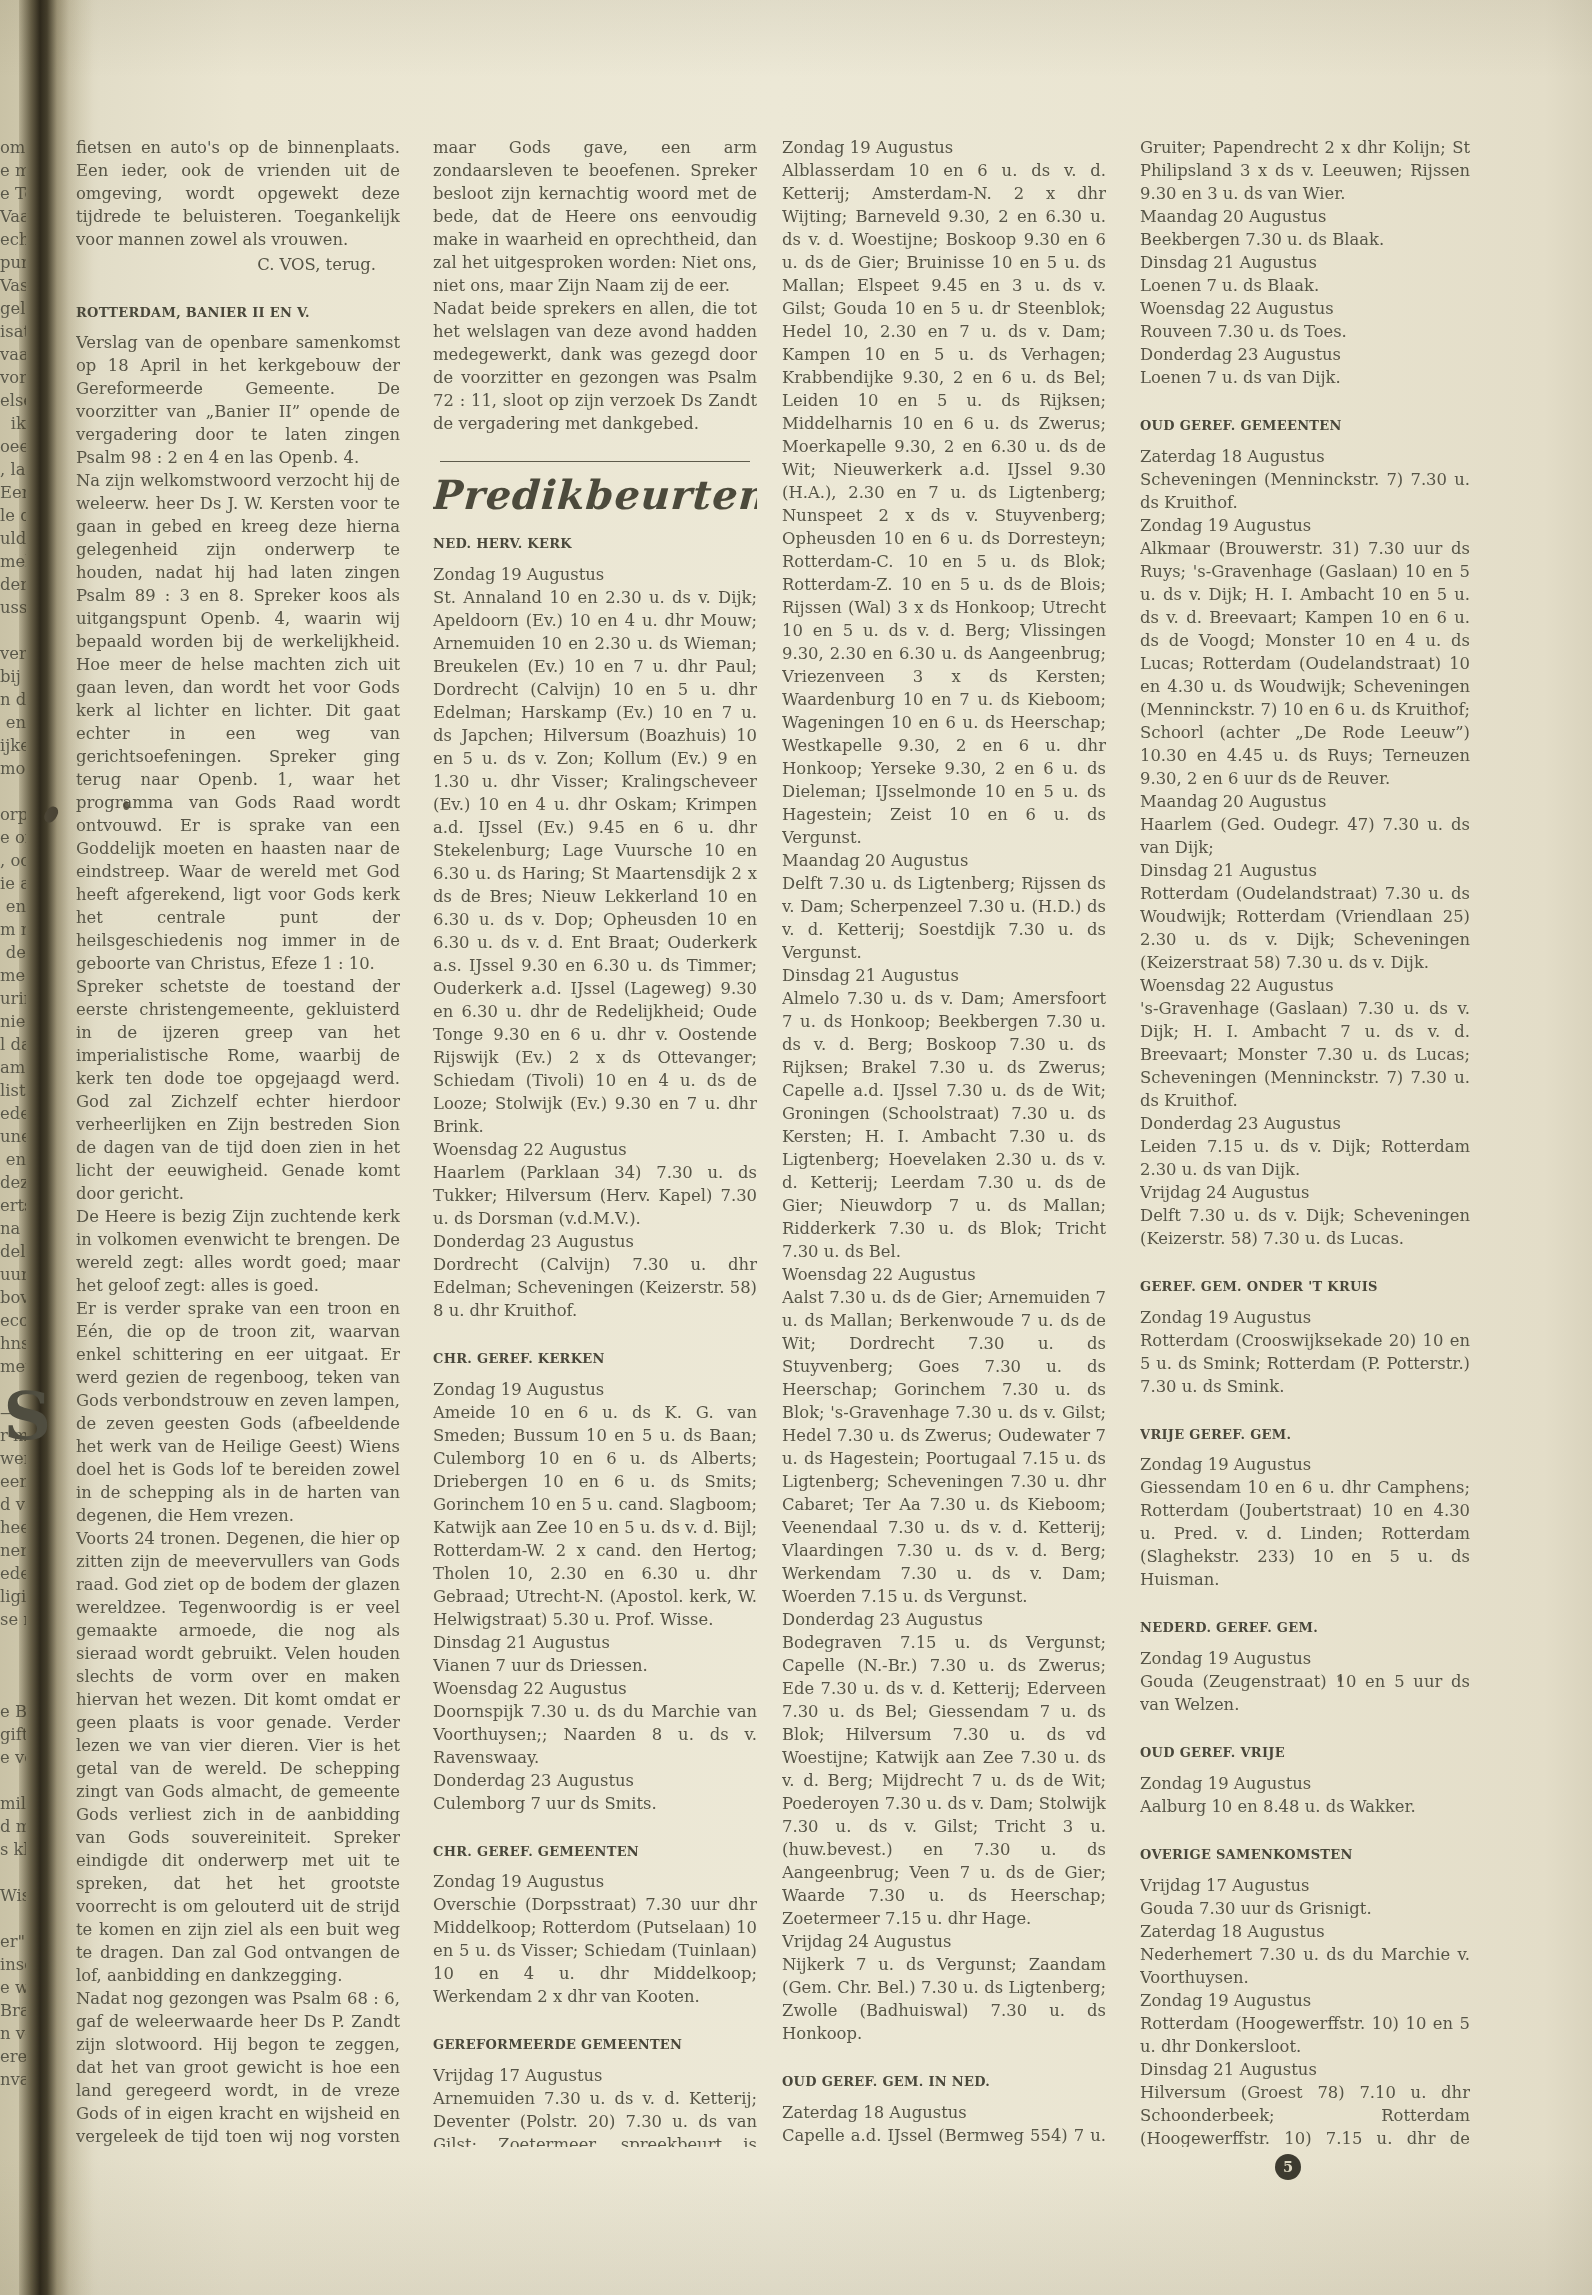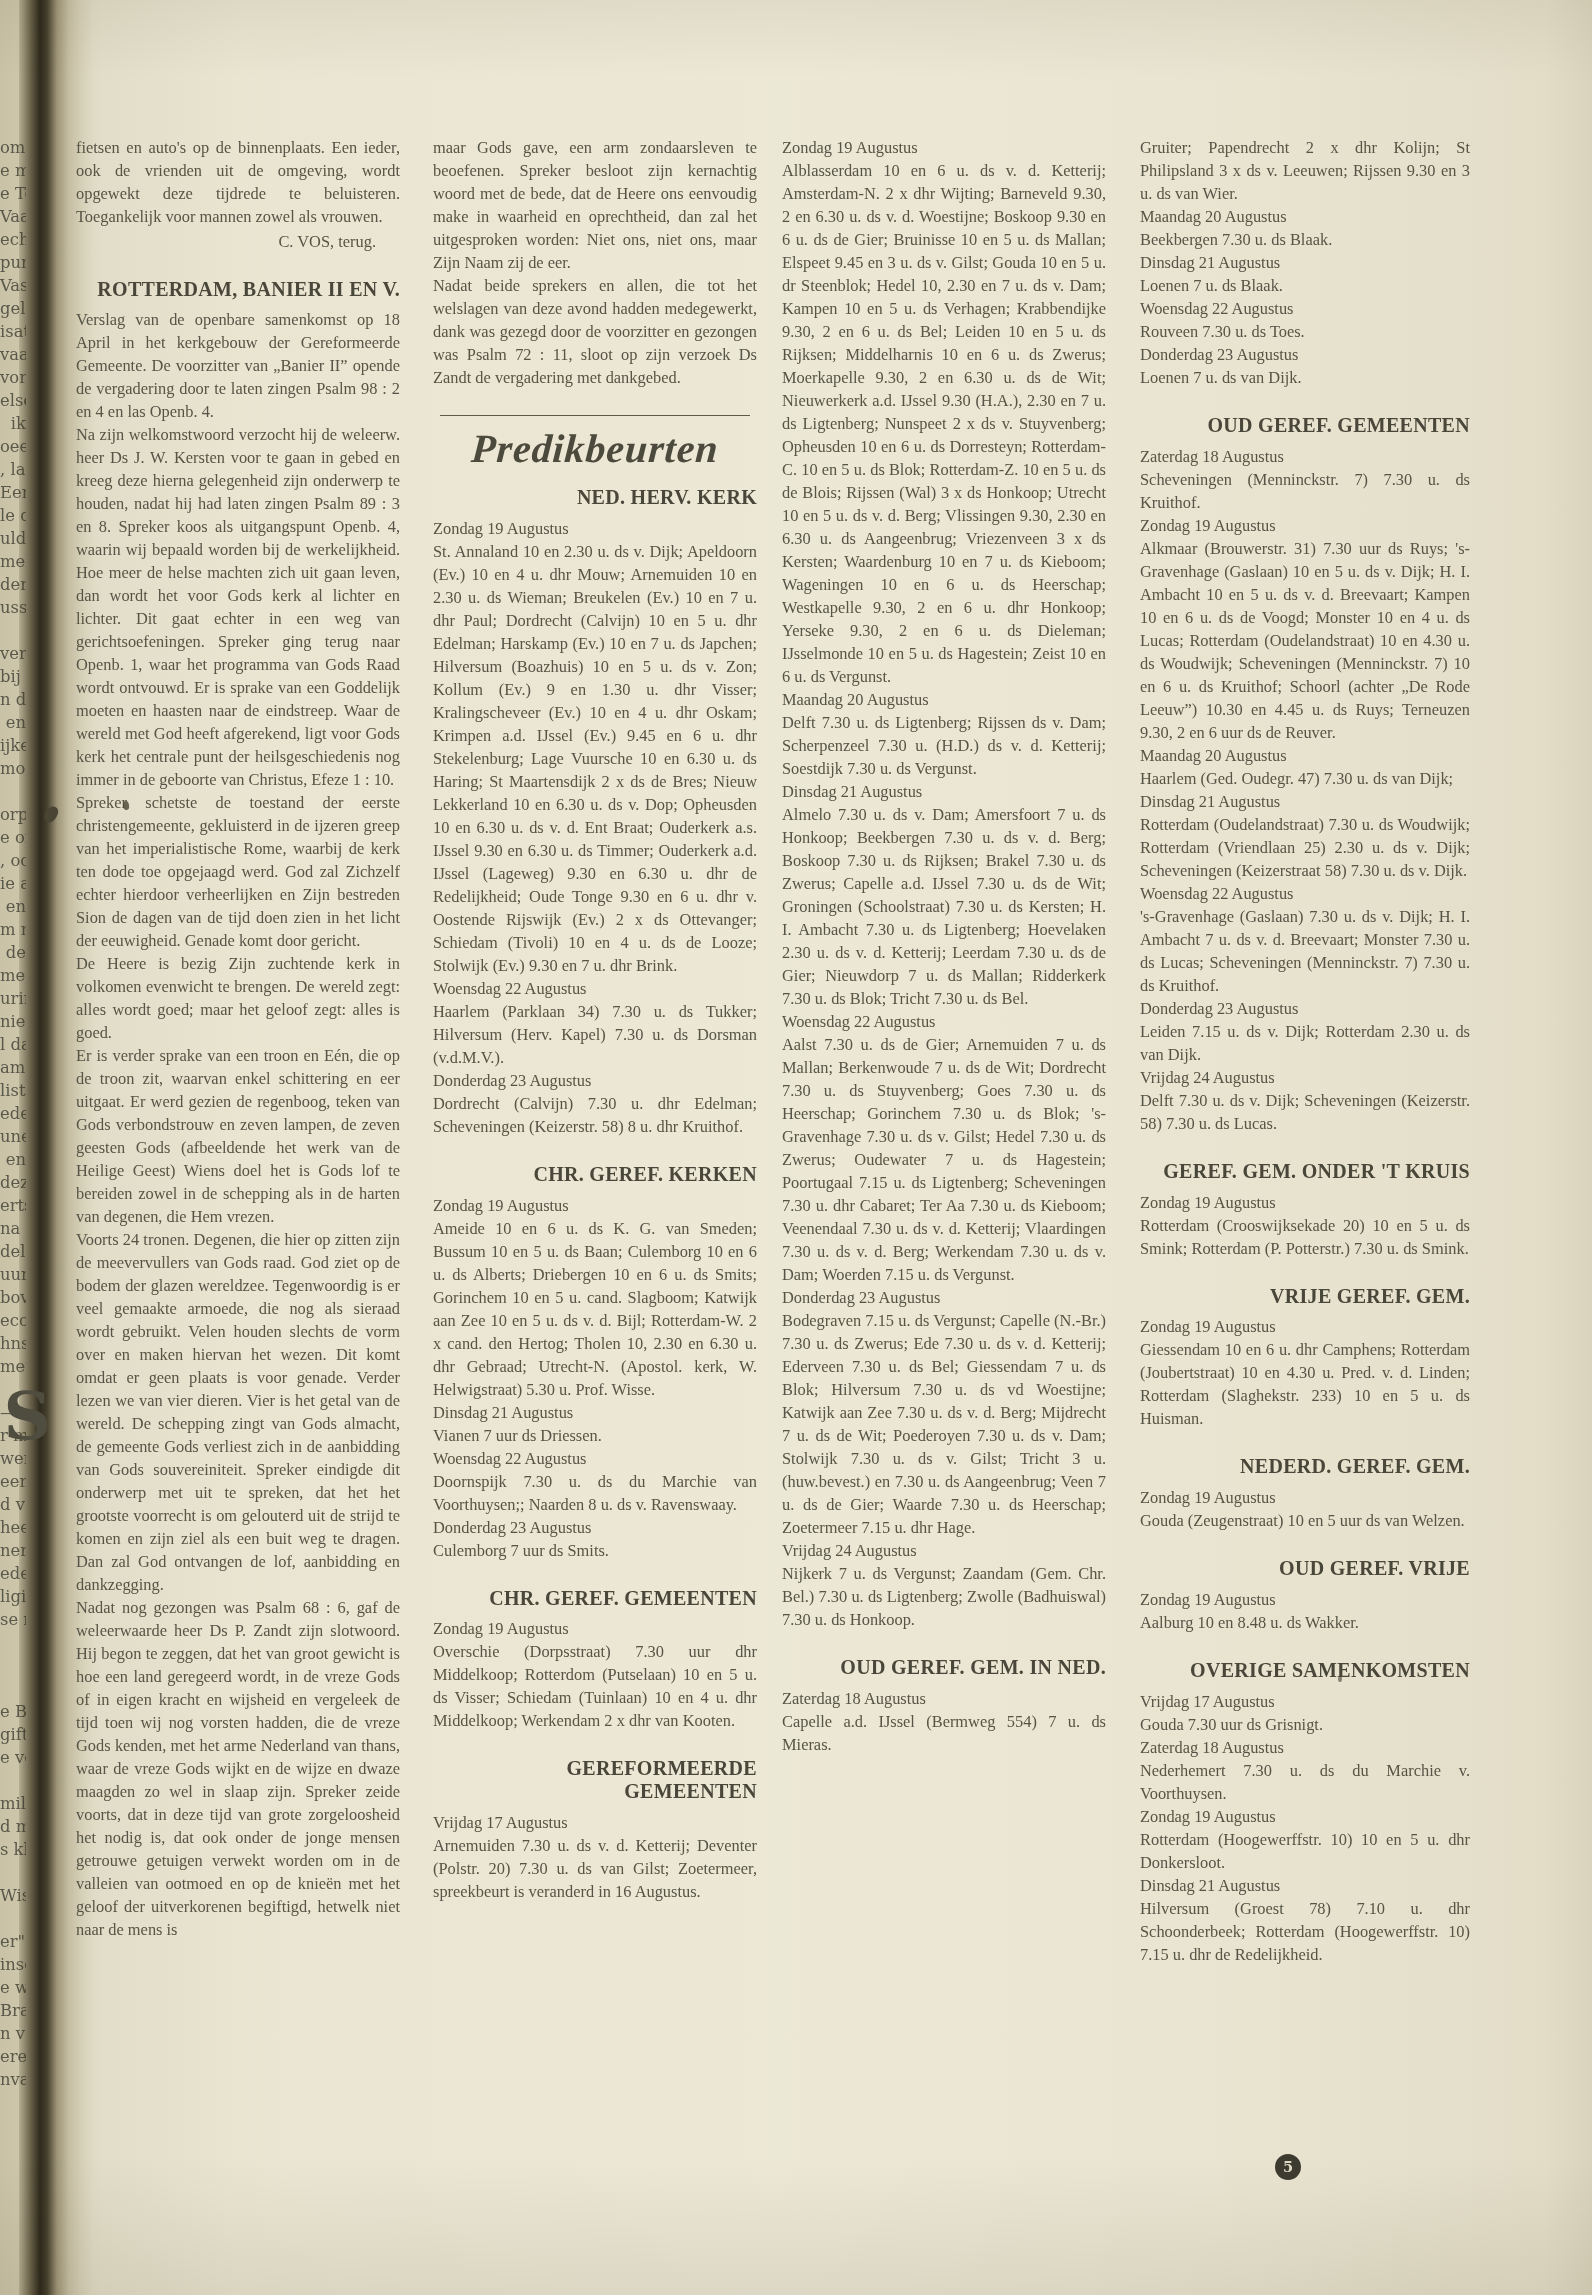--- a/index.html
+++ b/index.html
@@ -23,30 +23,30 @@
       rgba(150,140,105,.10) 62px,
       rgba(0,0,0,0) 74px);
   }
   .frag-strip{
     position:absolute;left:0;top:136px;width:26px;height:2002px;overflow:hidden;
     font-size:16.4px;line-height:23px;text-align:right;color:#5a584a;
   }
   .frag-line{white-space:nowrap;height:23px;}
   .col{
     position:absolute;top:136px;height:2011px;overflow:hidden;
-    font-size:16.4px;line-height:23px;font-family:Liberation Serif, serif;
+    font-size:16.4px;line-height:23px;
   }
   .col1{left:76px;width:324px;}
   .col2{left:433px;width:324px;}
   .col3{left:782px;width:324px;}
   .col4{left:1140px;width:330px;}
   .blk{margin:0;}
   .blk.p{text-align:justify;}
   .blk.sig{text-align:right;padding-right:24px;margin-top:1.7px;}
-  .blk.h{text-align:right;font-weight:bold;font-size:20px;letter-spacing:0.3px;color:#49473a;margin:25px 0 7.8px;}
+  .blk.h{text-align:left;font-weight:bold;font-size:13px;letter-spacing:0.3px;color:#49473a;margin:25px 0 7.8px;}
   .blk.date{}
   .blk.listing{text-align:justify;}
   .blk.rule{height:0;border-top:1.7px solid #5d5a4b;margin:26px 7px 0 7px;}
   .blk.script{
     text-align:center;font-style:italic;font-weight:bold;font-size:40px;
     letter-spacing:0.9px;color:#4c4a3c;margin:21px 0 26px;transform:skewX(-4deg);
   }
   .pagenum{
     position:absolute;left:1275px;top:2154px;width:26px;height:26px;border-radius:50%;
     background:#3d3b30;color:#ddd8c2;text-align:center;line-height:26px;

